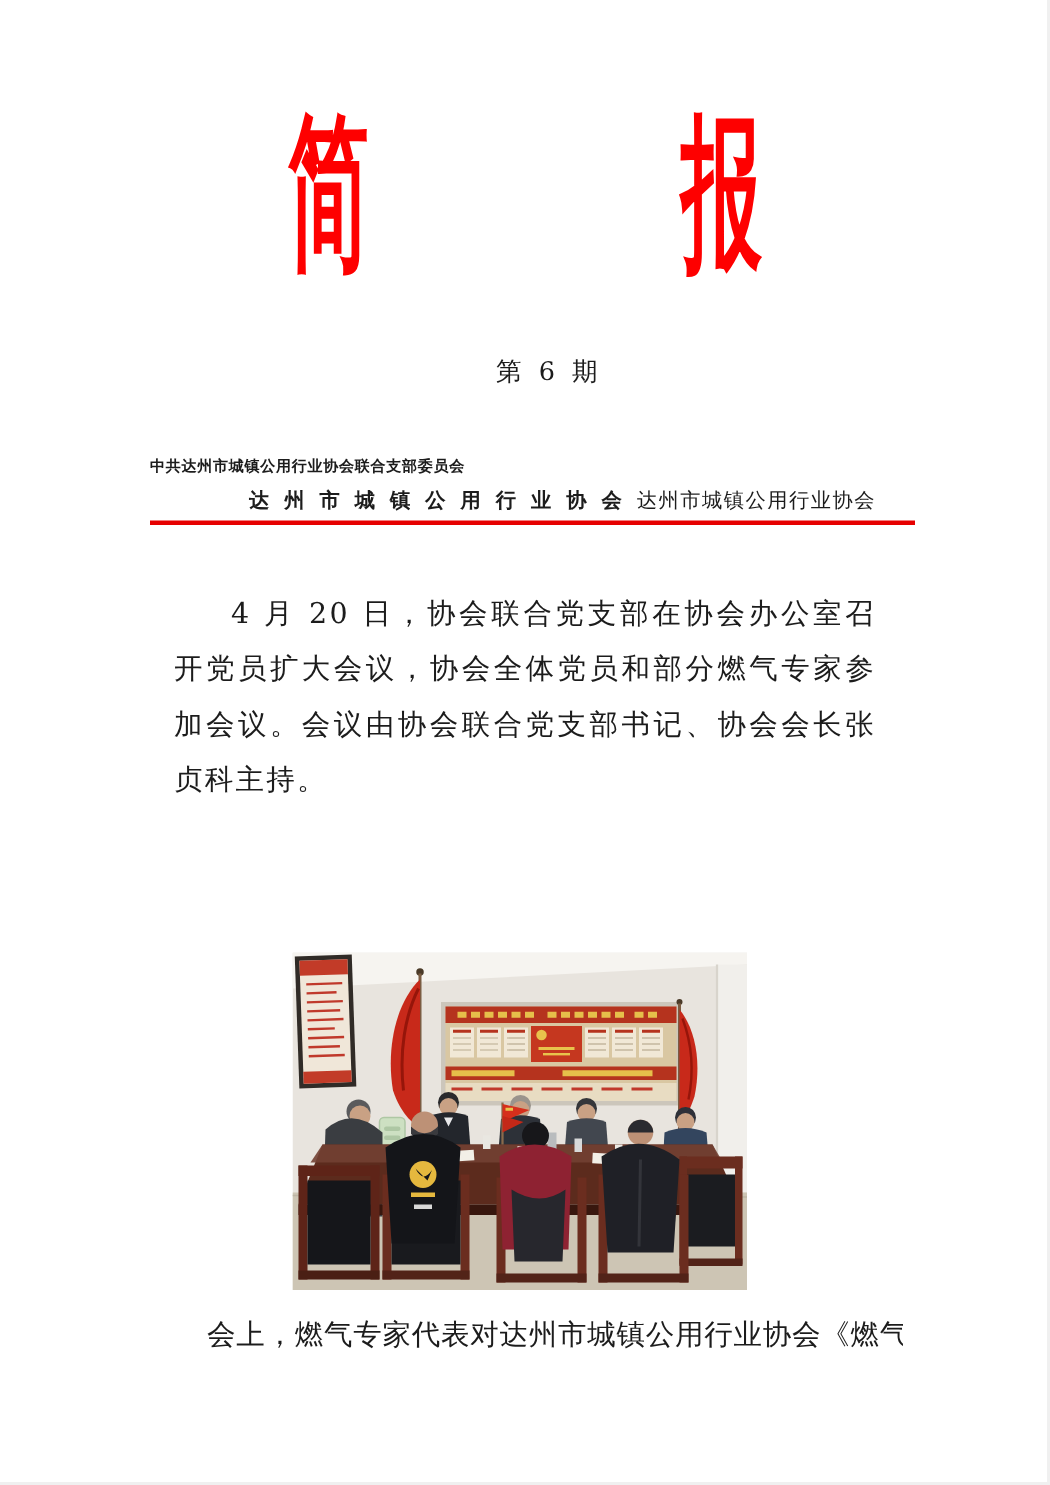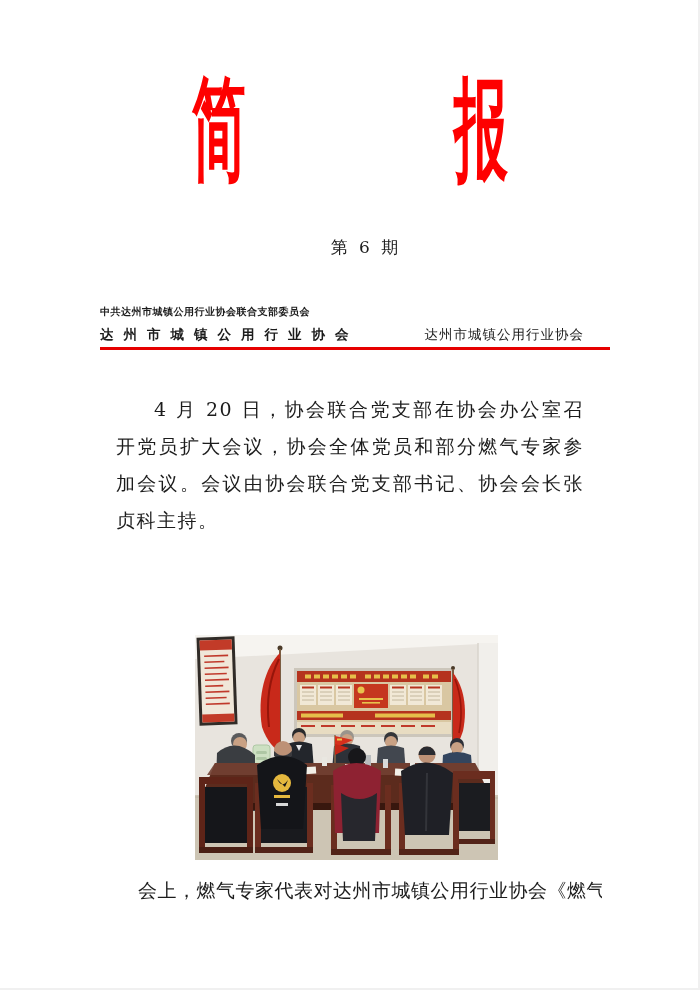--- a/index.html
+++ b/index.html
@@ -14,21 +14,21 @@
   .title-row { position:absolute; top:68px; left:0; width:700px; display:flex; justify-content:center; gap:150px; }
   .title-char {
     display:inline-block; width:112px; text-align:center;
     font-size:112px; line-height:122px; font-weight:bold;
     color:var(--accent-red,#fe0000); transform:scaleX(0.48);
   }
   .issue { position:absolute; top:236px; left:16px; width:700px; text-align:center; font-size:17px; letter-spacing:3px; }
   
   .masthead { position:absolute; top:301px; left:100px; width:510px; }
   .org-line1 { font-size:10px; font-weight:bold; line-height:22px; letter-spacing:0.5px; }
-  .mast-row2 { display:flex; justify-content:space-between; align-items:baseline; line-height:22px; }
+  .mast-row2 { display:flex; justify-content:flex-end; align-items:baseline; line-height:22px; }
   .org-line2 { font-size:13.5px; font-weight:bold; letter-spacing:10px; white-space:nowrap; }
   .date { font-size:13.5px; letter-spacing:1px; padding-right:26px; white-space:nowrap; }
   .red-rule { margin-top:2px; height:3px; background:var(--rule-red,#e60000); }
   
   .body-text { position:absolute; top:375px; left:100px; width:500px; font-size:19px; line-height:37px; text-align:justify; letter-spacing:1.5px; }
   .body-text p { margin:16px; text-indent:38px; }
   .closing { position:absolute; top:872px; left:100px; width:502px; font-size:19px; line-height:37px; letter-spacing:0.5px; text-indent:38px; white-space:nowrap; overflow:hidden; margin:0;text-align:center; }
   
   .photo { position:absolute; top:635px; left:195px; width:303px; height:225px; }
   .photo svg { display:block; }

